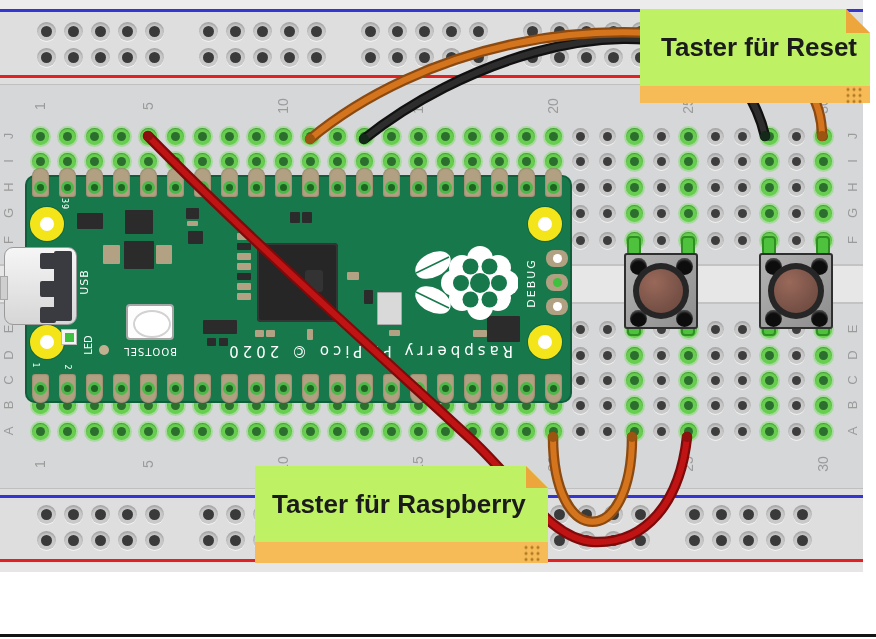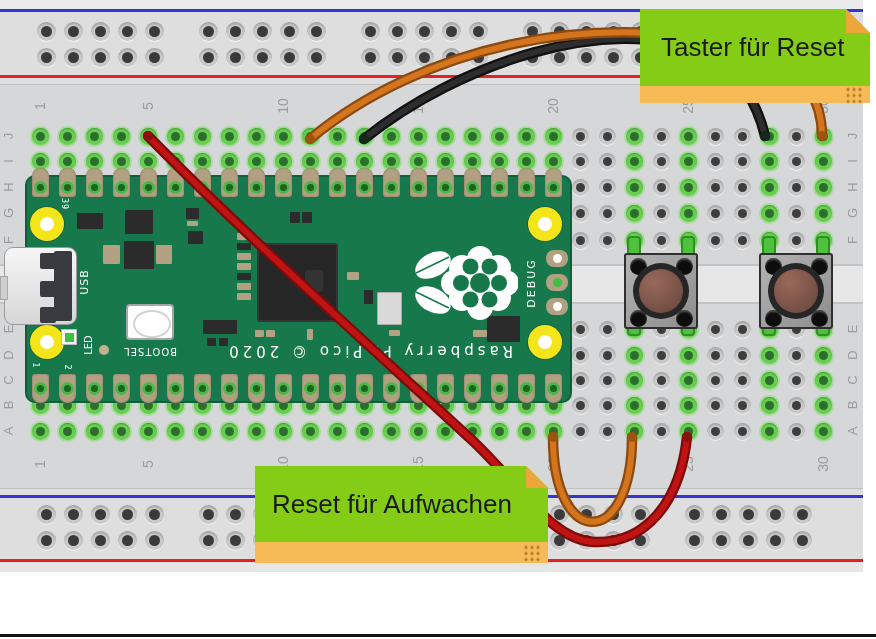--- a/index.html
+++ b/index.html
@@ -73,22 +73,22 @@
   .btnbody{position:absolute;width:74px;height:76px;background:linear-gradient(135deg,#b4b4b4,#8d8d8d);
            border:2px solid #2f2f2f;border-radius:3px;box-sizing:border-box;}
   .btnpin{position:absolute;width:17px;height:17px;border-radius:50%;background:#0d0d0d;
           box-shadow:inset 0 2px 2px rgba(255,255,255,.25);}
   .btncap-ring{position:absolute;width:56px;height:56px;border-radius:50%;background:#262626;}
   .btncap{position:absolute;width:44px;height:44px;border-radius:50%;
           background:radial-gradient(circle at 35% 30%,#99695a,#7a5348 60%,#68453b);}
 
   
   .note{position:absolute;z-index:30;--fold:24px;}
-  .note .paper{background:#84cc16;display:flex;align-items:center;box-sizing:border-box;
-               clip-path:polygon(0 0,calc(100% - var(--fold)) 0,100% var(--fold),100% 100%,0 100%);}
+  .note .paper{background:#bef264;display:flex;align-items:center;box-sizing:border-box;
+               clip-path:polygon(0 0,calc(100% - var(--fold)) 0,100% var(--fold),100% 100%,0 100%);font-weight:bold;}
   .note .fold{position:absolute;top:0;right:0;width:var(--fold);height:var(--fold);
               background:#eda63b;clip-path:polygon(0 0,100% 100%,0 100%);}
   .note .bar{background:#f6ba57;position:relative;}
   .note .dots{position:absolute;right:8px;top:50%;transform:translateY(-50%);width:17px;height:17px;
               background-image:radial-gradient(circle,#b07a22 1.4px,transparent 1.7px);
               background-size:6px 6px;}
   .ntext{font-size:26px;color:#1b1b1b;}
 
   
   #fritzing-logo{position:absolute;left:692px;top:582px;font-size:45px;color:#8e8e8e;
@@ -1677,21 +1677,21 @@
       <span class="ntext">Taster für Reset</span>
     </div>
     <div class="fold"></div>
     <div class="bar" style="height:17px;">
       <div class="dots"></div>
     </div>
   </div>
 
   <div class="note" style="left:255px;top:466px;width:293px;--fold:22px;">
     <div class="paper" style="height:76px;padding-left:17px;">
-      <span class="ntext">Reset für Aufwachen</span>
+      <span class="ntext">Taster für Raspberry</span>
     </div>
     <div class="fold"></div>
     <div class="bar" style="height:21px;">
       <div class="dots"></div>
     </div>
   </div>
 
 
   <div id="bottom-border"></div>
 </div>

